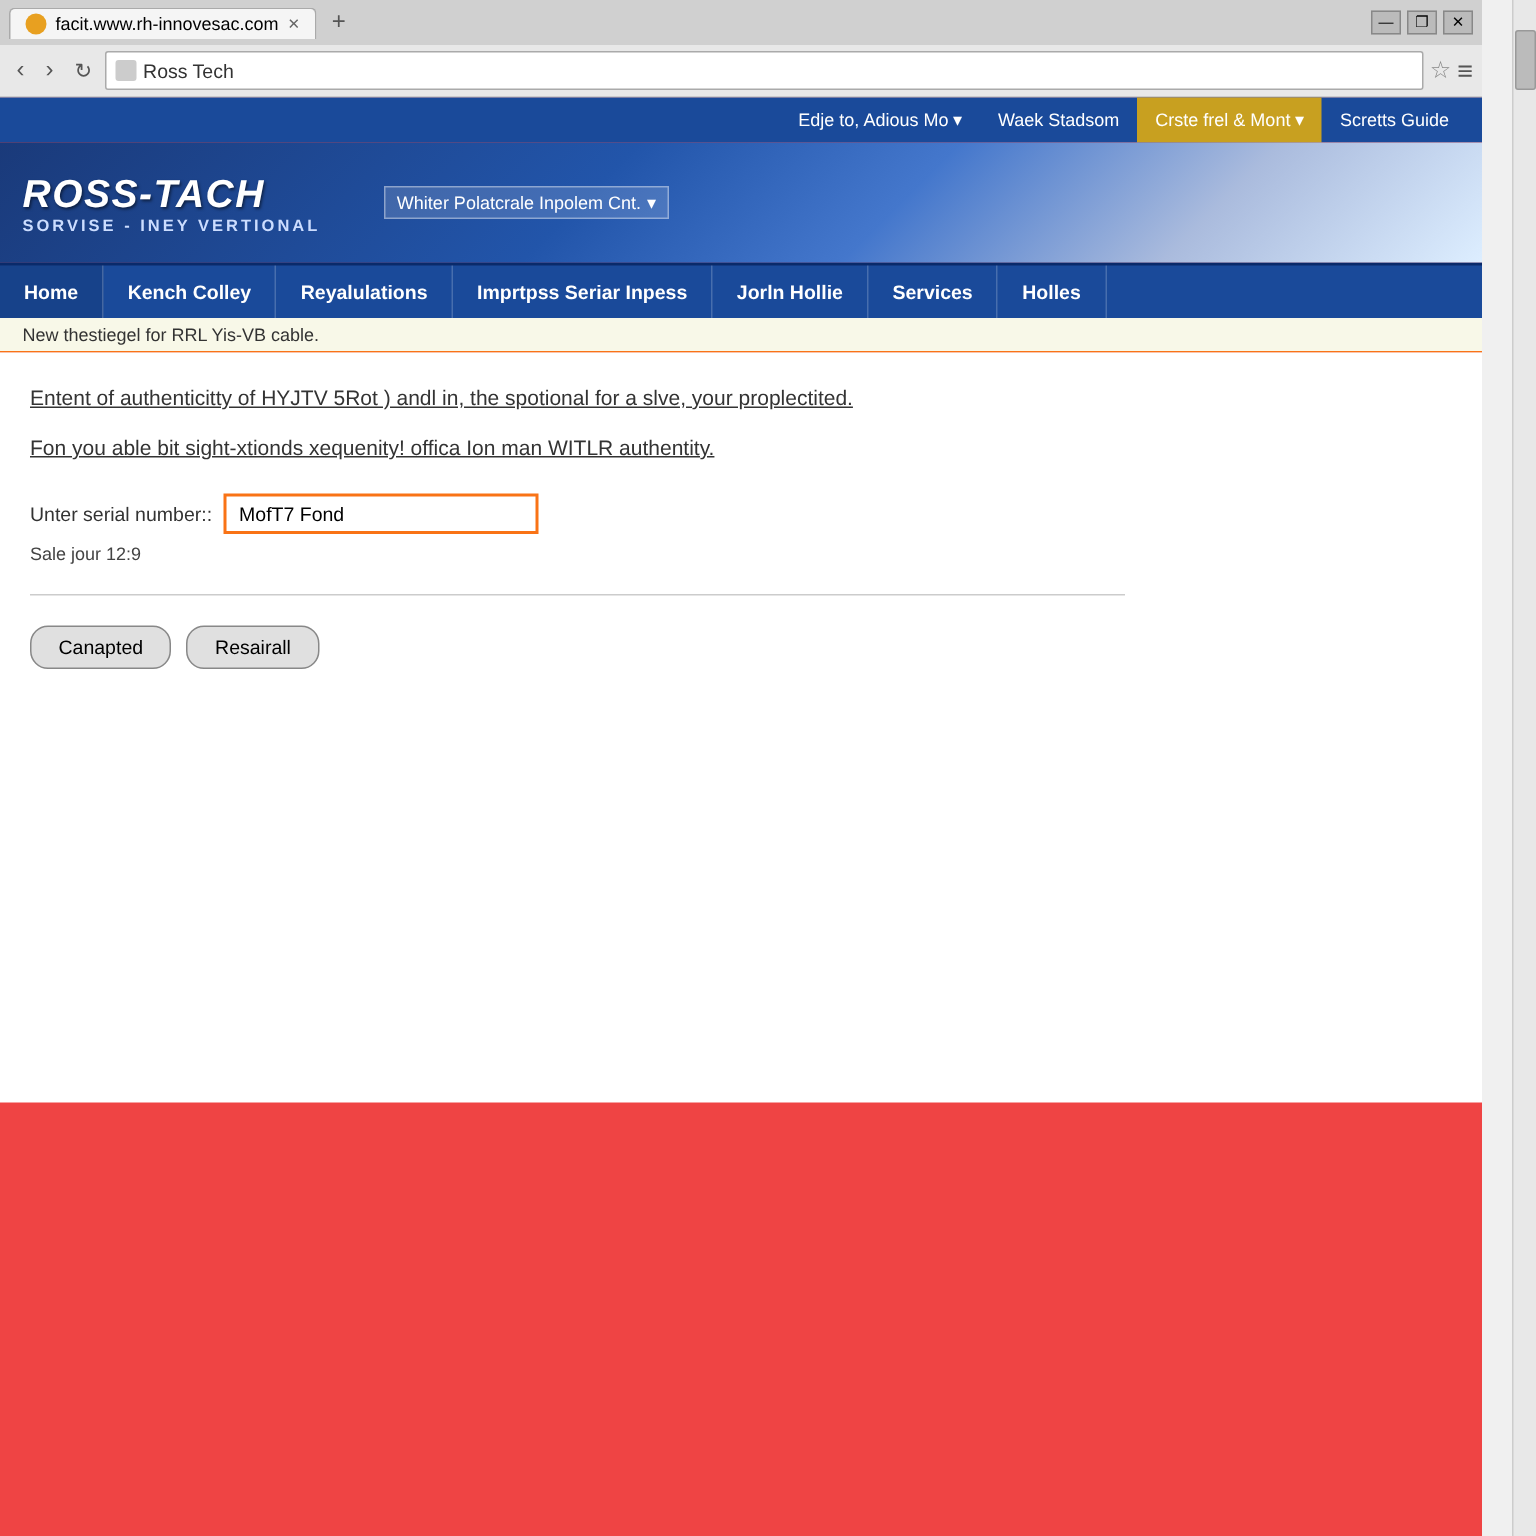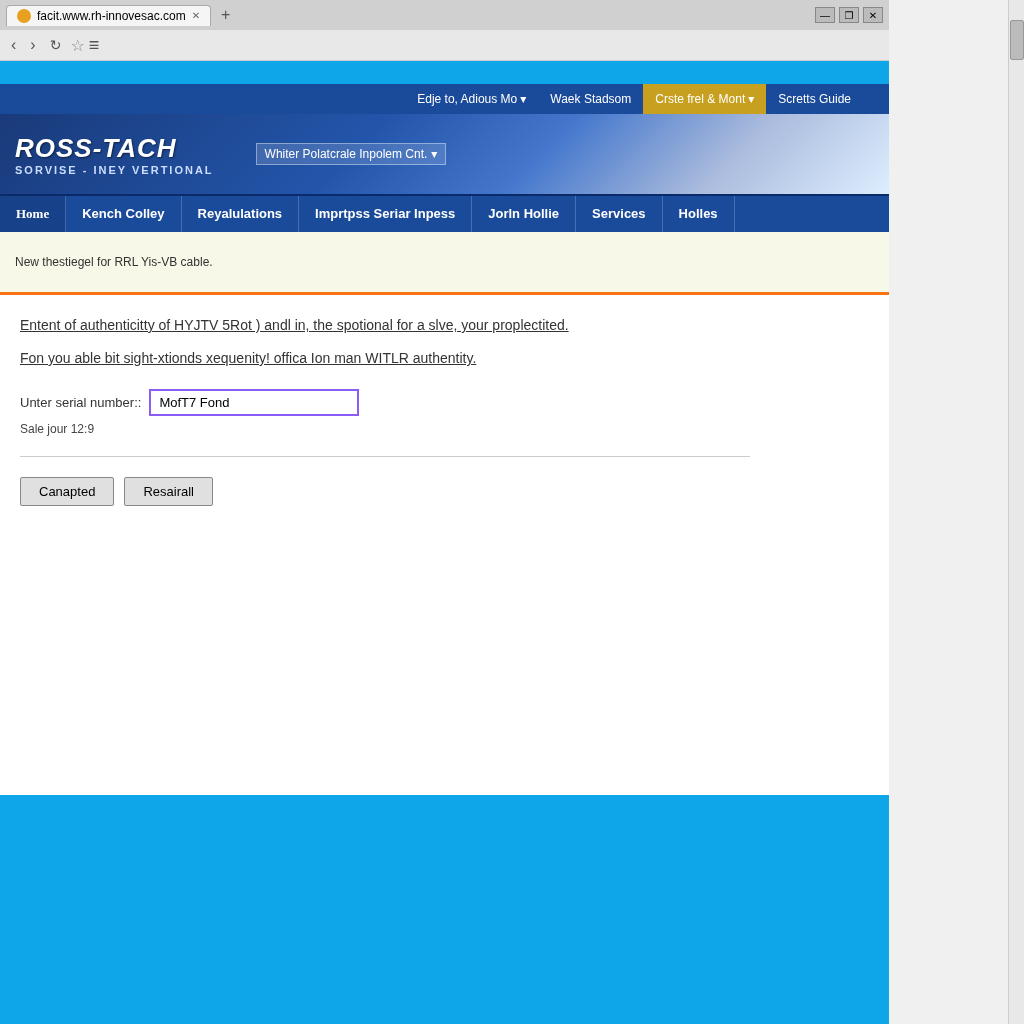--- a/index.html
+++ b/index.html
@@ -1,21 +1,21 @@
 <!DOCTYPE html>
 <html><head>
   <meta charset="utf-8">
   <style>
     * { margin: 0; padding: 0; box-sizing: border-box; }
     body { font-family: Arial, sans-serif; font-size: 13px; background: #f0f0f0; }
 
     
     .browser-chrome {
-      background: #0ea5e9;
-      width: 889px;
+      background: #ef4444;
+      width: 988px;
       min-height: 1024px;
     }
     .title-bar {
       display: flex;
       align-items: center;
       justify-content: space-between;
       background: #d0d0d0;
       padding: 4px 6px;
       height: 30px;
     }
@@ -130,22 +130,21 @@
       font-size: 18px;
       color: #555;
       cursor: pointer;
     }
 
     
     .top-menu {
       background: #1a4a9a;
       display: flex;
       justify-content: flex-end;
-      padding: 0 26px;
-      margin-top: 23px;
+      padding: 0 10px;
     }
     .top-menu-item {
       color: white;
       font-size: 12px;
       padding: 8px 12px;
       cursor: pointer;
       display: flex;
       align-items: center;
       gap: 3px;
     }
@@ -204,28 +203,27 @@
       color: white;
       font-size: 13px;
       font-weight: bold;
       padding: 10px 16px;
       cursor: pointer;
       text-align: center;
       border-right: 1px solid rgba(255,255,255,0.2);
     }
     .main-nav-item.home {
       background: rgba(0,0,0,0.1);
-      font-family: Liberation Serif, serif;
     }
 
     
     .notification-bar {
       background: #f8f8e8;
-      border-bottom: 3px solid #f97316;
-      padding: 23px 15px;
+      border-bottom: 1px solid #f97316;
+      padding: 4px 15px;
       font-size: 12px;
       color: #333;
     }
 
     
     .page-content {
       background: white;
       padding: 20px 20px;
       min-height: 500px;
     }
@@ -247,21 +245,21 @@
       align-items: center;
       margin: 20px 0 6px 0;
     }
     .form-label {
       font-size: 13px;
       color: #333;
       margin-right: 8px;
       white-space: nowrap;
     }
     .serial-input {
-      border: 2px solid #8b5cf6;
+      border: 2px solid #f97316;
       padding: 4px 8px;
       font-size: 13px;
       width: 210px;
       outline: none;
     }
     .sale-info {
       font-size: 12px;
       color: #444;
       margin-bottom: 20px;
     }
@@ -274,21 +272,21 @@
     .button-row {
       display: flex;
       gap: 10px;
     }
     .btn {
       padding: 6px 18px;
       font-size: 13px;
       border: 1px solid #888;
       background: #e0e0e0;
       cursor: pointer;
-      border-radius: 2px;
+      border-radius: 12px;
     }
 
     
     .scrollbar {
       position: fixed;
       right: 0;
       top: 0;
       width: 16px;
       height: 1024px;
       background: #e8e8e8;
@@ -321,20 +319,24 @@
       <div class="win-btn">—</div>
       <div class="win-btn">❐</div>
       <div class="win-btn">✕</div>
     </div>
   </div>
 
   <div class="nav-bar">
     <button class="nav-btn">‹</button>
     <button class="nav-btn">›</button>
     <button class="nav-btn refresh-btn">↻</button>
+    <div class="address-bar">
+      <span class="address-favicon"></span>
+      <span class="address-text">Ross Tech</span>
+    </div>
     <button class="star-btn">☆</button>
     <button class="menu-btn">≡</button>
   </div>
 
   <div>
 
     <div class="top-menu">
       <div class="top-menu-item">
         <span>Edje to, Adious Mo</span>
         <span>▾</span>

